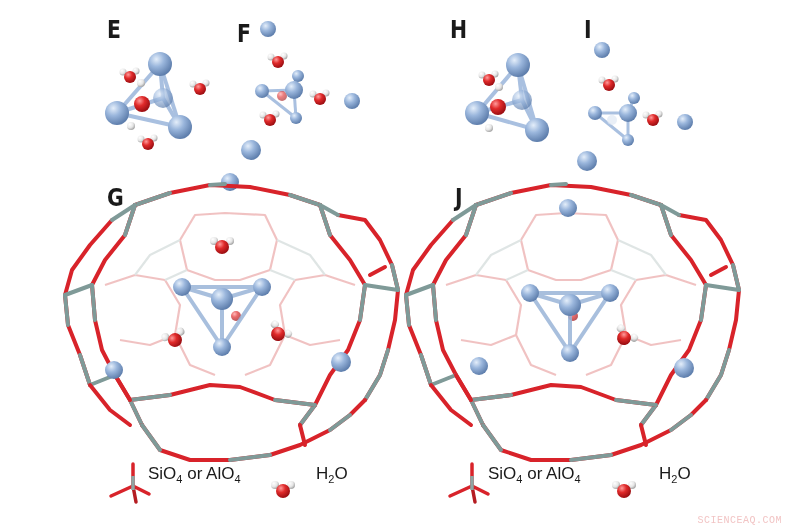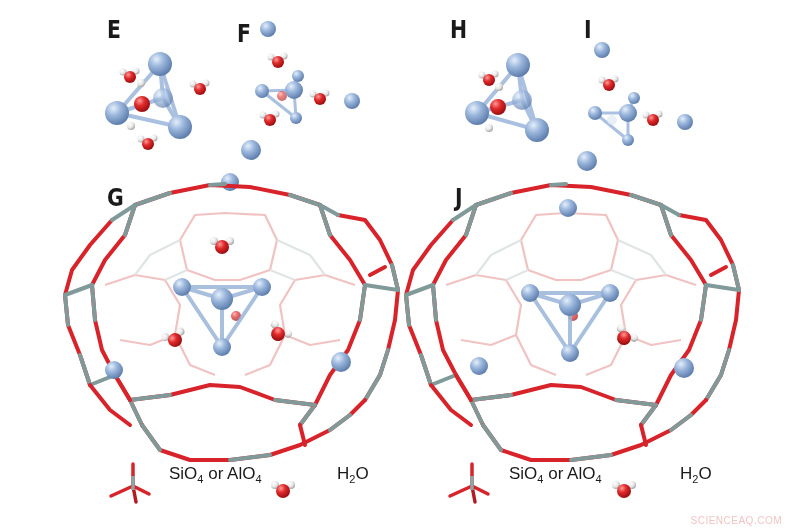--- a/index.html
+++ b/index.html
@@ -1,20 +1,20 @@
 <!DOCTYPE html>
 <html><head>
 <meta charset="utf-8">
 <style>
   html, body { margin:0; padding:0; background:#ffffff; }
   body { width:800px; height:530px; position:relative; overflow:hidden; font-family:"Liberation Sans", sans-serif; }
   .panel-label { position:absolute; font-family:"DejaVu Sans", sans-serif; font-weight:bold; font-size:24px; color:#1a1a1a; transform:scaleX(0.85); transform-origin:left top; }
-  .legend-text { position:absolute; font-family:"Liberation Sans", sans-serif; font-size:17px; color:#1a1a1a;margin-left:21px; }
+  .legend-text { position:absolute; font-family:"Liberation Sans", sans-serif; font-size:17px; color:#1a1a1a; }
   .legend-text sub { font-size:11px; }
-  .watermark { position:absolute; right:18px; bottom:4px; font-family:Liberation Sans, sans-serif; font-size:10px; color:#f2c4c4; letter-spacing:0.5px; }
+  .watermark { position:absolute; right:18px; bottom:4px; font-family:Liberation Mono, monospace; font-size:10px; color:#f2c4c4; letter-spacing:0.5px; }
   svg { position:absolute; left:0; top:0; }
 </style>
 </head>
 <body>
 
 <svg width="800" height="530" viewBox="0 0 800 530">
   <defs>
     <radialGradient id="gBlue" cx="35%" cy="30%" r="70%">
       <stop offset="0%" stop-color="#e4eefa"></stop>
       <stop offset="45%" stop-color="#9ab6dc"></stop>

